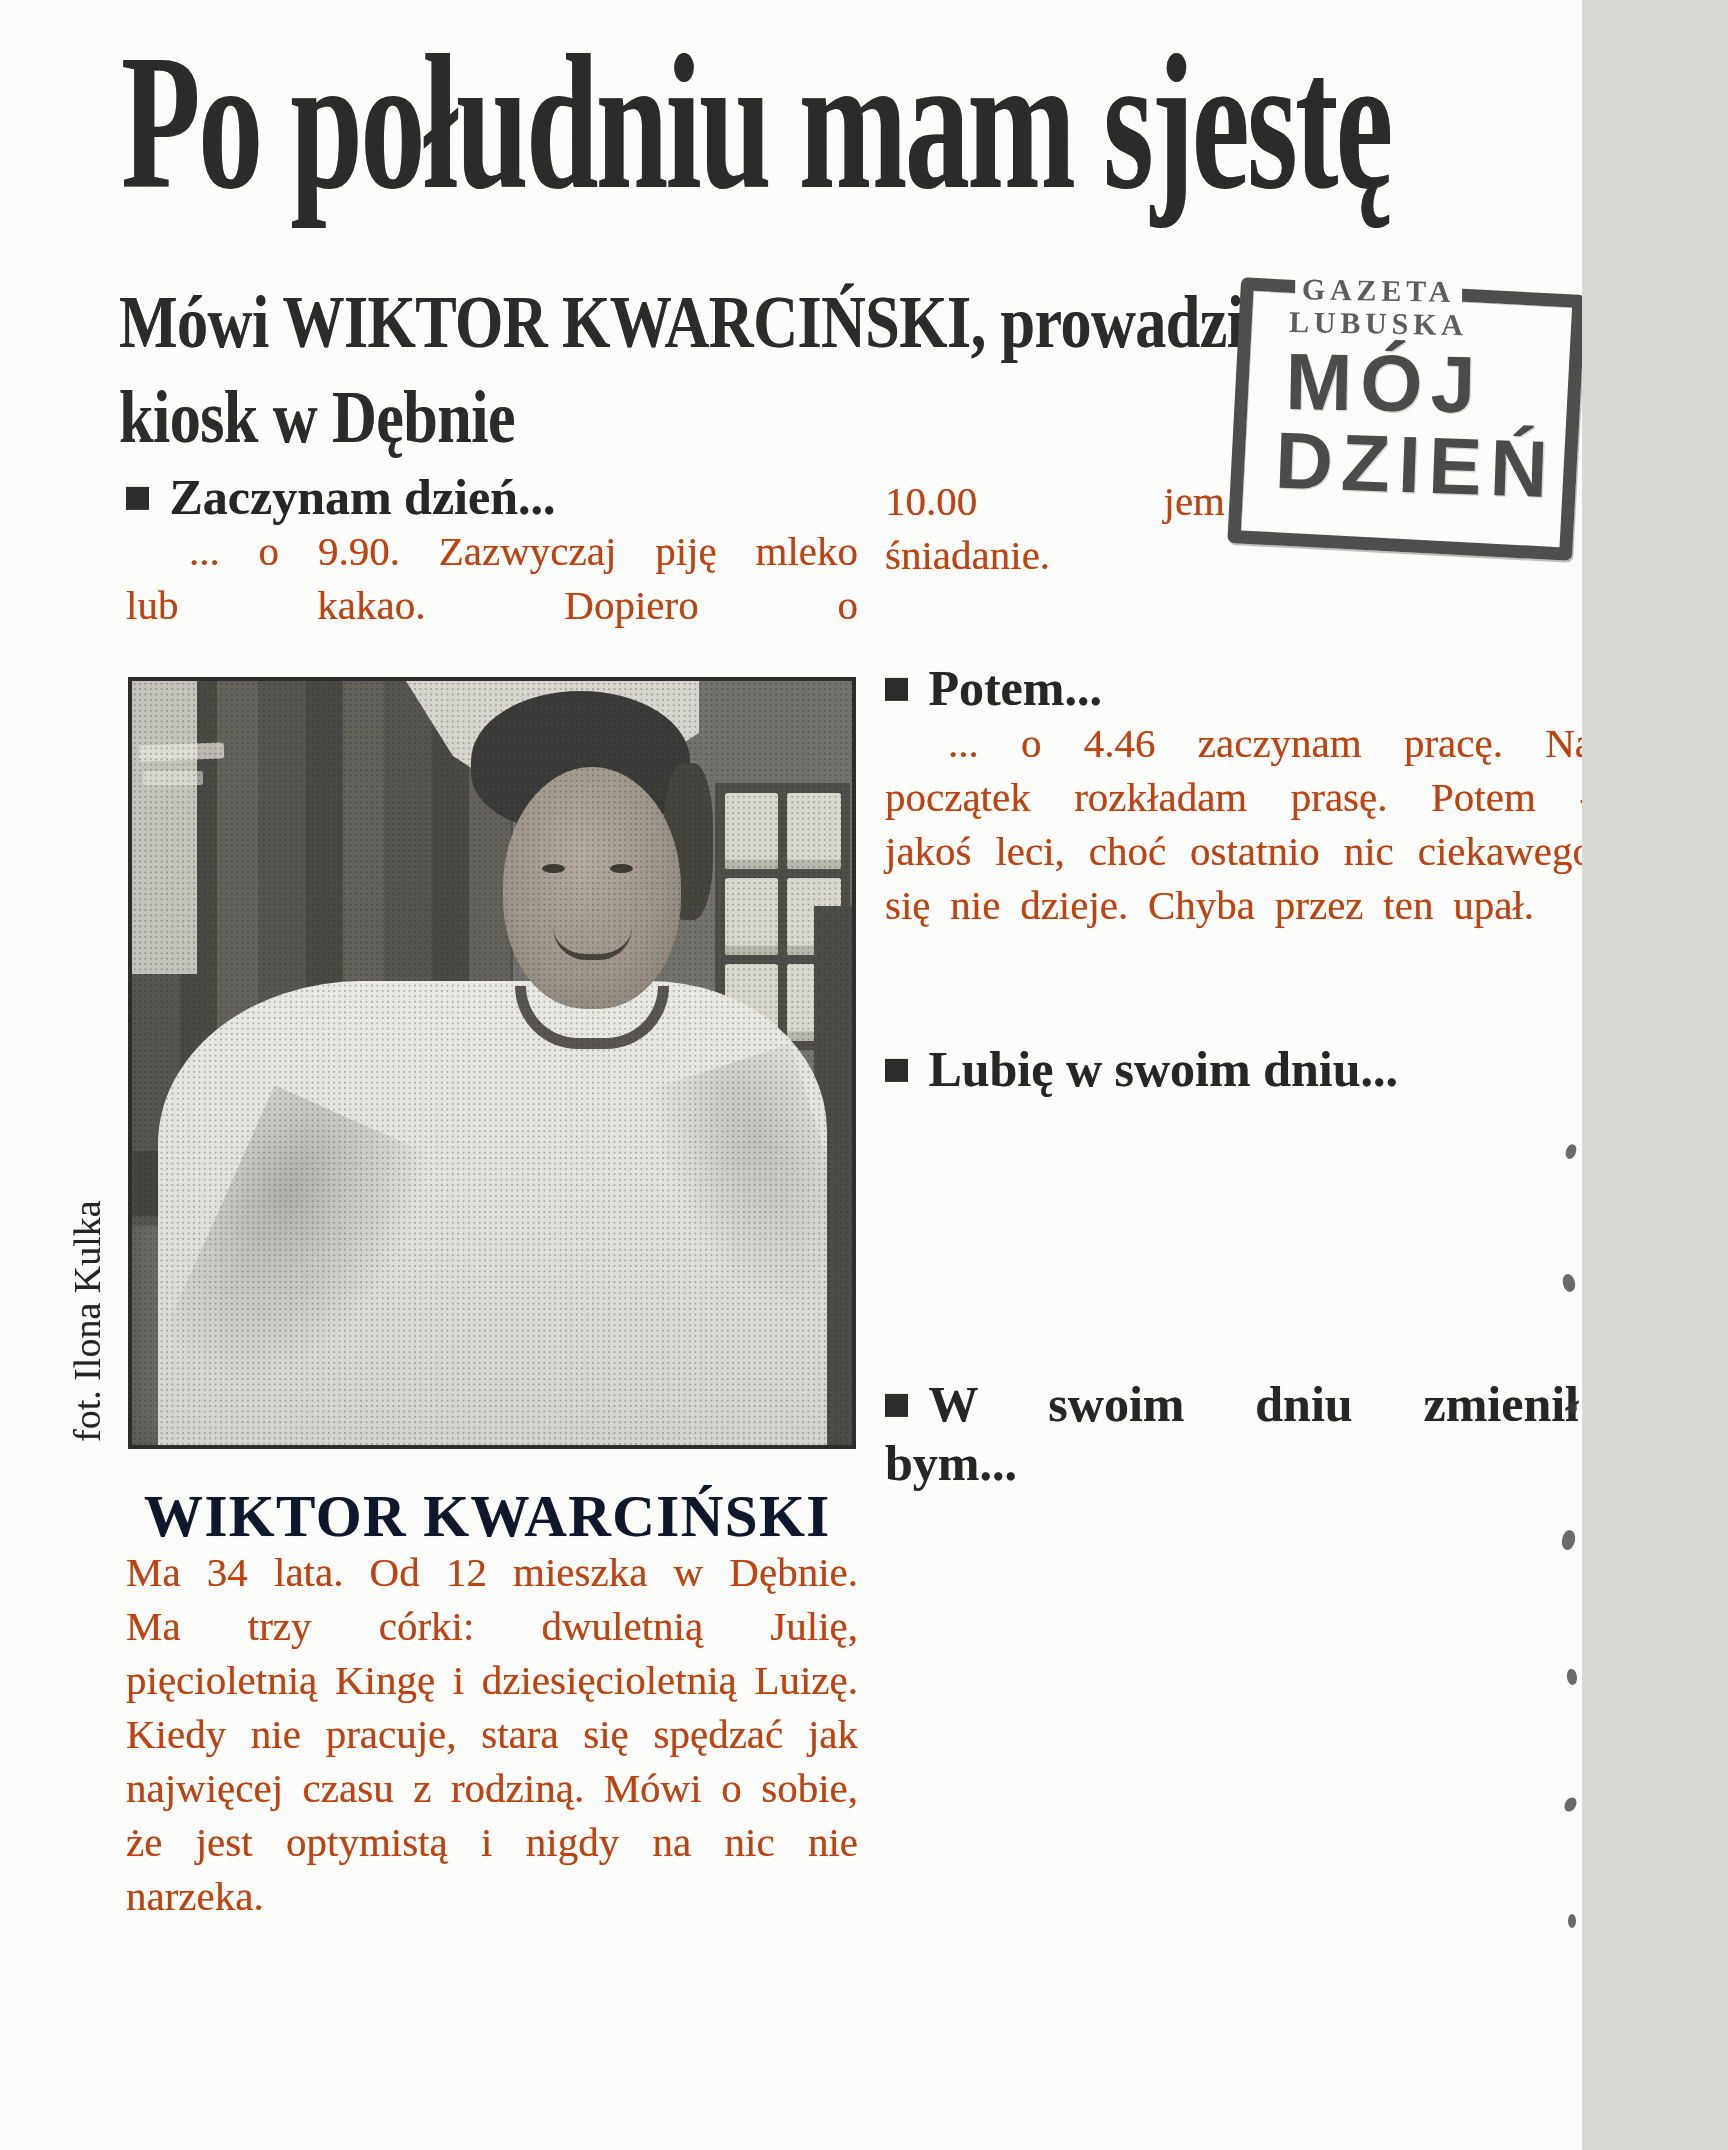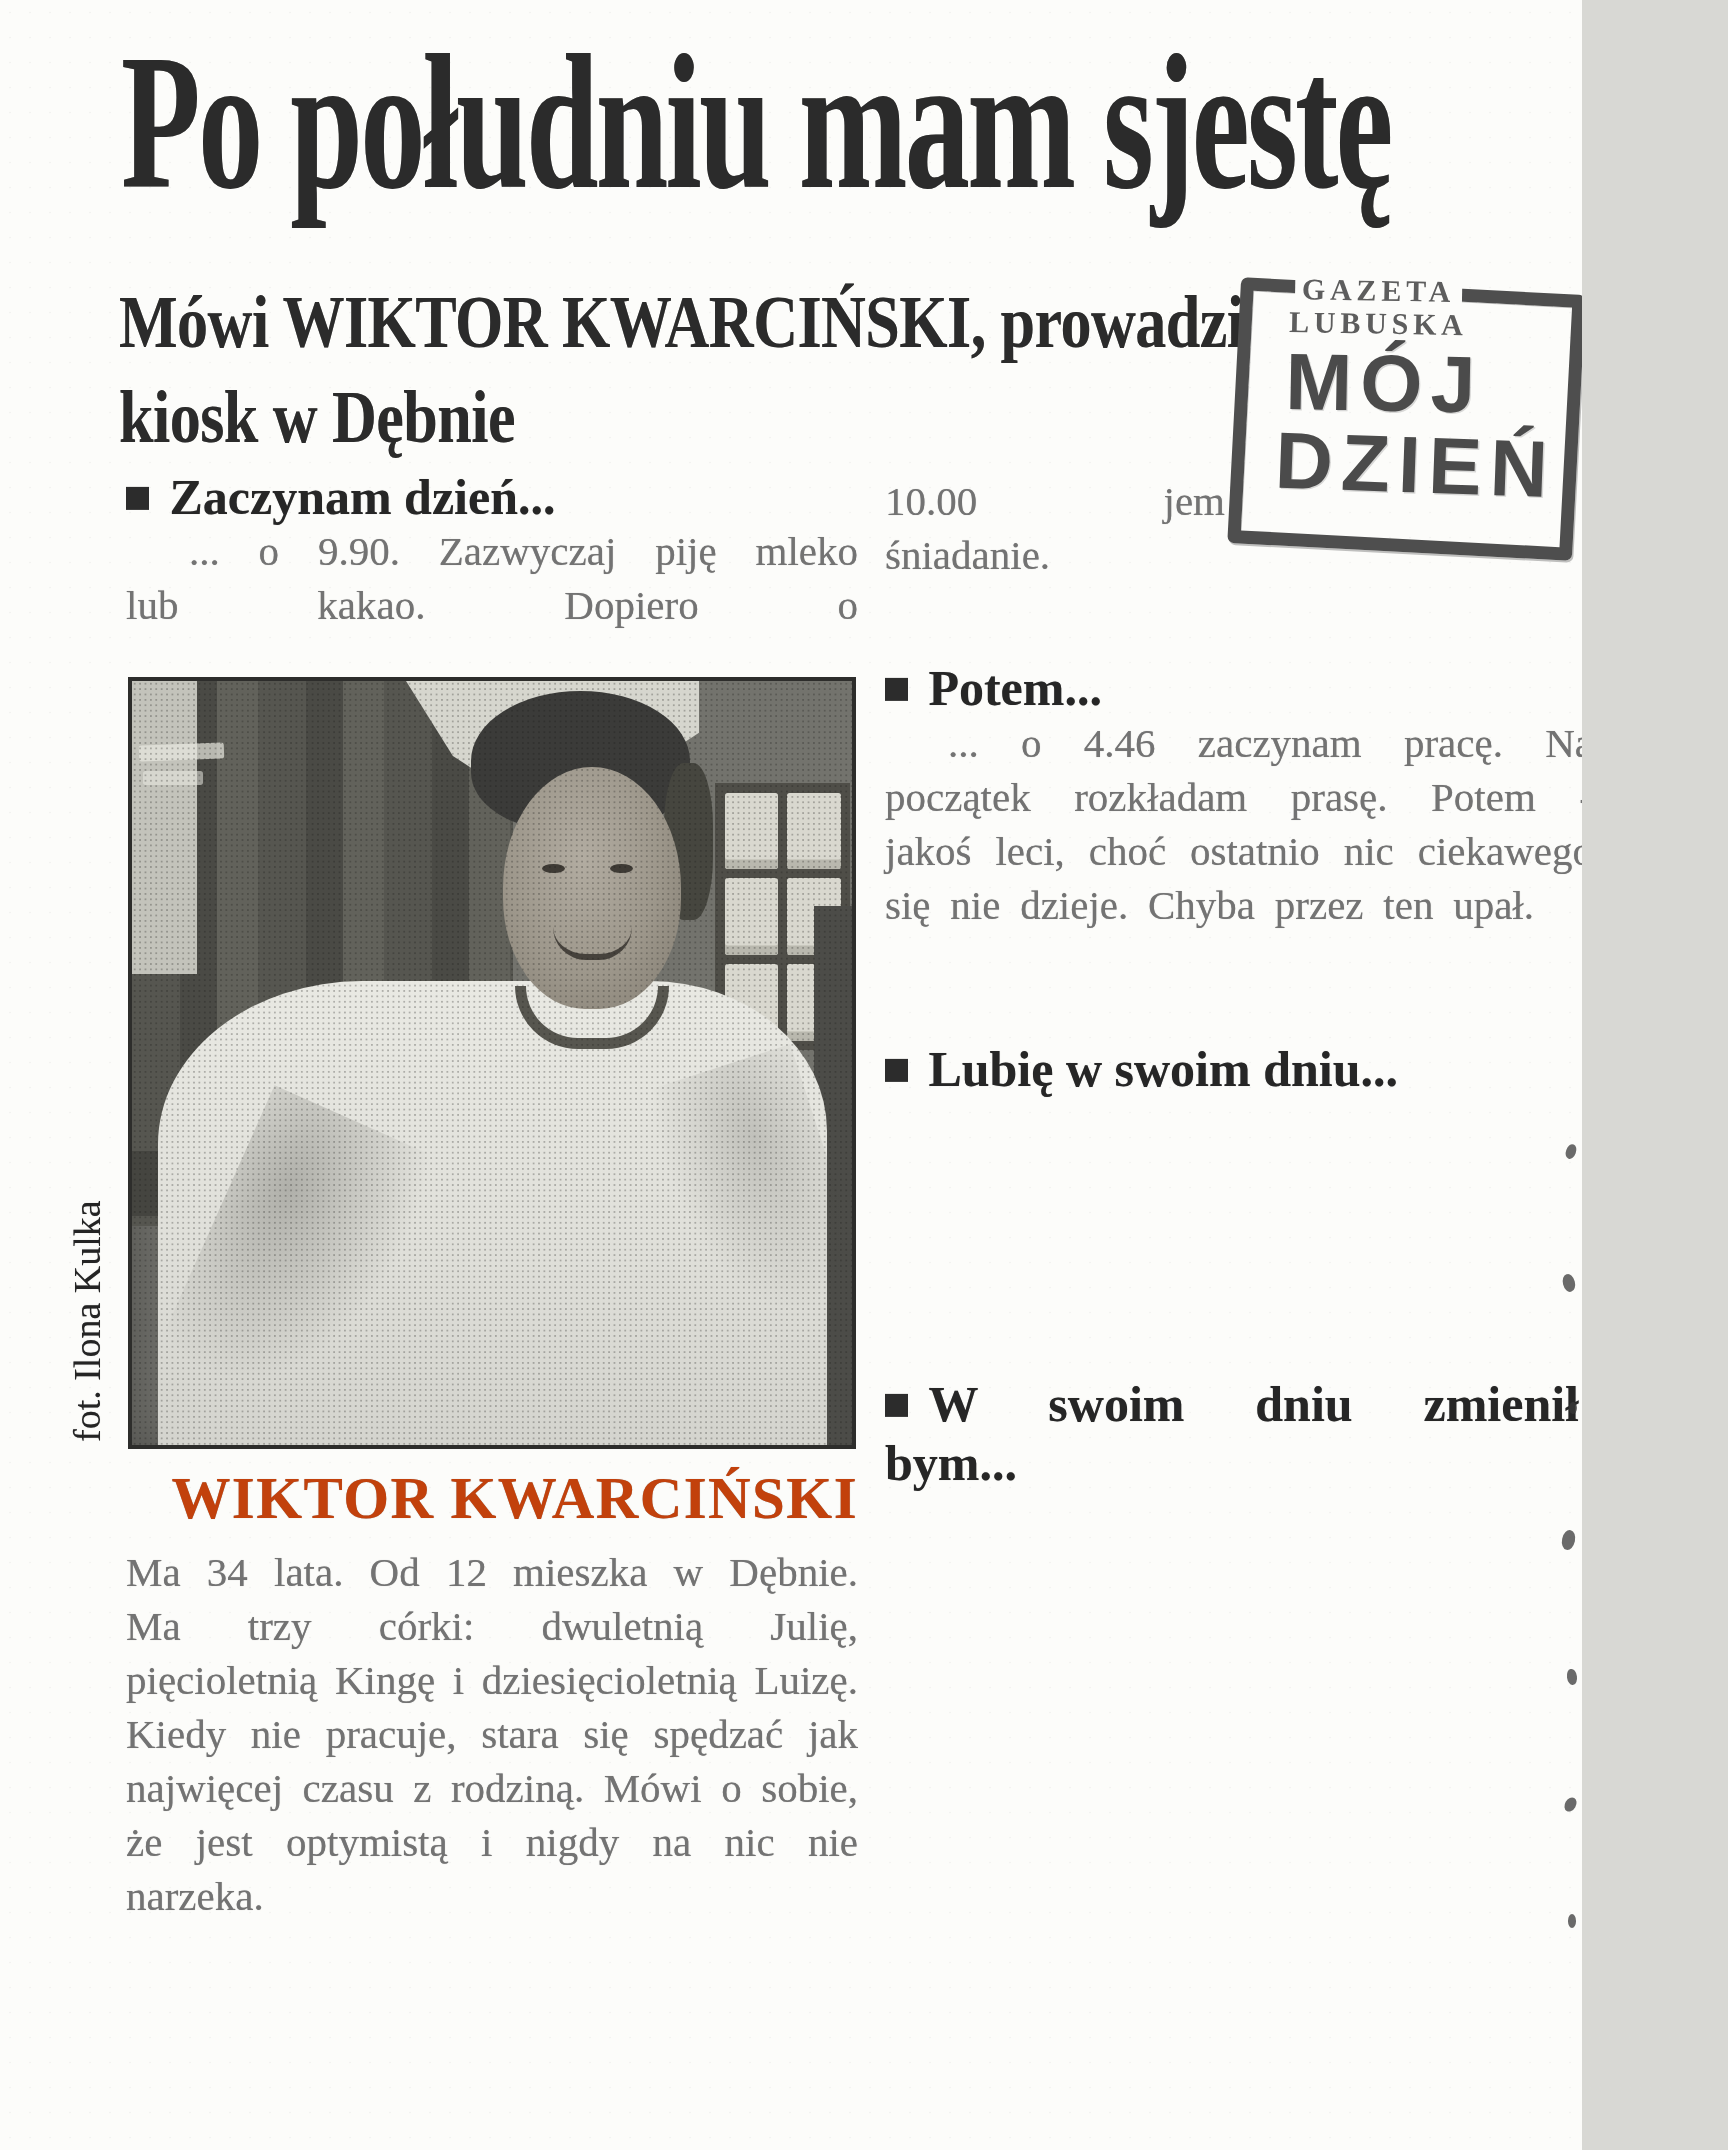--- a/index.html
+++ b/index.html
@@ -56,21 +56,21 @@
 
   
   .sec-heading{
     position:absolute;margin:0;font-weight:bold;font-size:50px;line-height:59px;color:#262626;
   }
   .bullet{
     display:inline-block;width:23px;height:23px;background:#2c2c2c;
     margin-right:20.4px;transform:translateY(-4.1px);
   }
   .body-text{
-    position:absolute;margin:0;font-size:41px;line-height:54px;color:#737373;
+    position:absolute;margin:0;font-size:41px;line-height:54px;color:#c2410c;
     text-align:justify;word-spacing:9.5px;
   }
   .indent{text-indent:63px;}
   .last-justify{text-align-last:justify;}
 
   
   .sec1-heading{left:126px;top:468px;}
   .sec1-body{left:126px;top:524px;width:732px;word-spacing:27px;}
   
   .frag-body{left:885px;top:474px;width:340px;word-spacing:13.6px;}
@@ -125,22 +125,22 @@
 
   
   .photo-credit{
     position:absolute;left:65px;top:1442px;margin:0;
     font-size:38px;font-weight:normal;color:#242424;white-space:nowrap;
     transform:rotate(-90deg);transform-origin:0 0;
   }
 
   
   .profile-title{
-    position:absolute;left:126px;top:1464px;width:732px;margin:0;text-align:right;
-    font-weight:bold;font-size:59px;letter-spacing:1.4px;color:#c2410c;
+    position:absolute;left:126px;top:1464px;width:732px;margin:18px;text-align:left;
+    font-weight:bold;font-size:59px;letter-spacing:1.4px;color:#0f172a;
   }
   .profile-body{left:126px;top:1545px;width:732px;word-spacing:6.8px;}
 
   
   .rule-solid{position:absolute;left:1601px;top:204px;width:2.7px;height:300px;background:#424242;opacity:.85;}
   .rule-dash{position:absolute;left:1603px;top:504px;width:2px;height:871px;
     background:repeating-linear-gradient(to bottom,rgba(55,55,55,.5) 0 17.7px,rgba(55,55,55,.05) 17.7px 34px);}
   .speck{position:absolute;background:#3a3a3a;border-radius:50%;opacity:.75;}
   .sp1{left:1566px;top:1144px;width:9.5px;height:15px;transform:rotate(20deg);}
   .sp2{left:1563px;top:1274px;width:11.6px;height:18.4px;transform:rotate(-14deg);}

